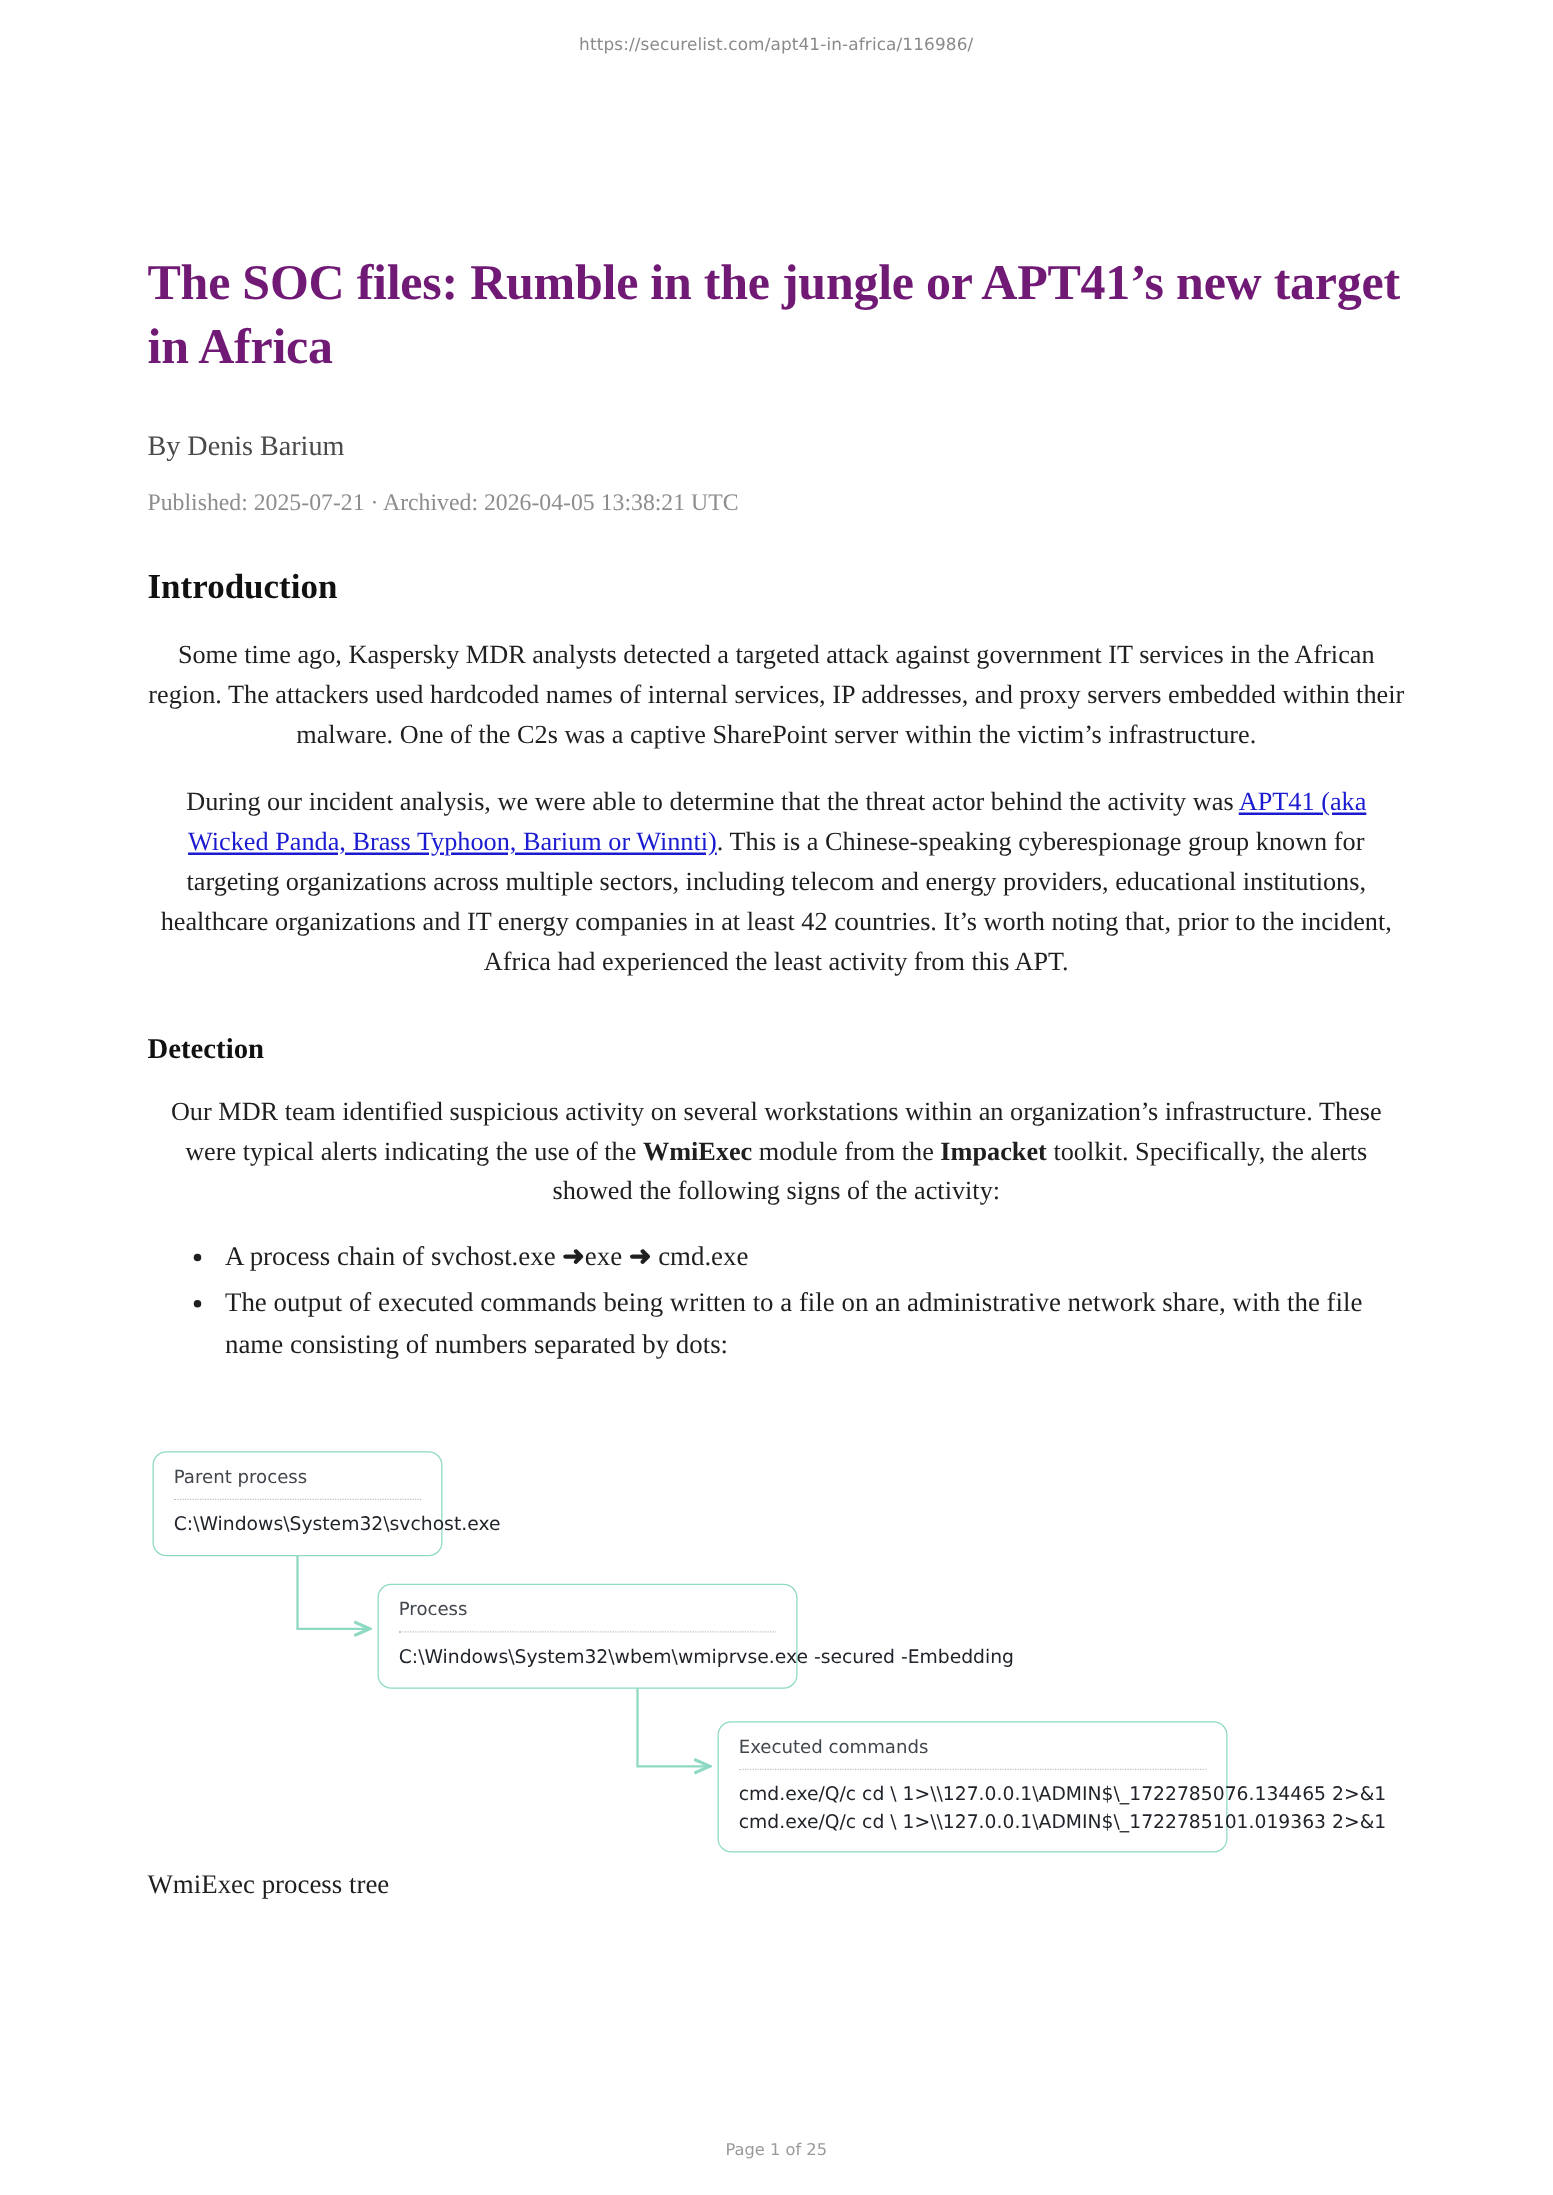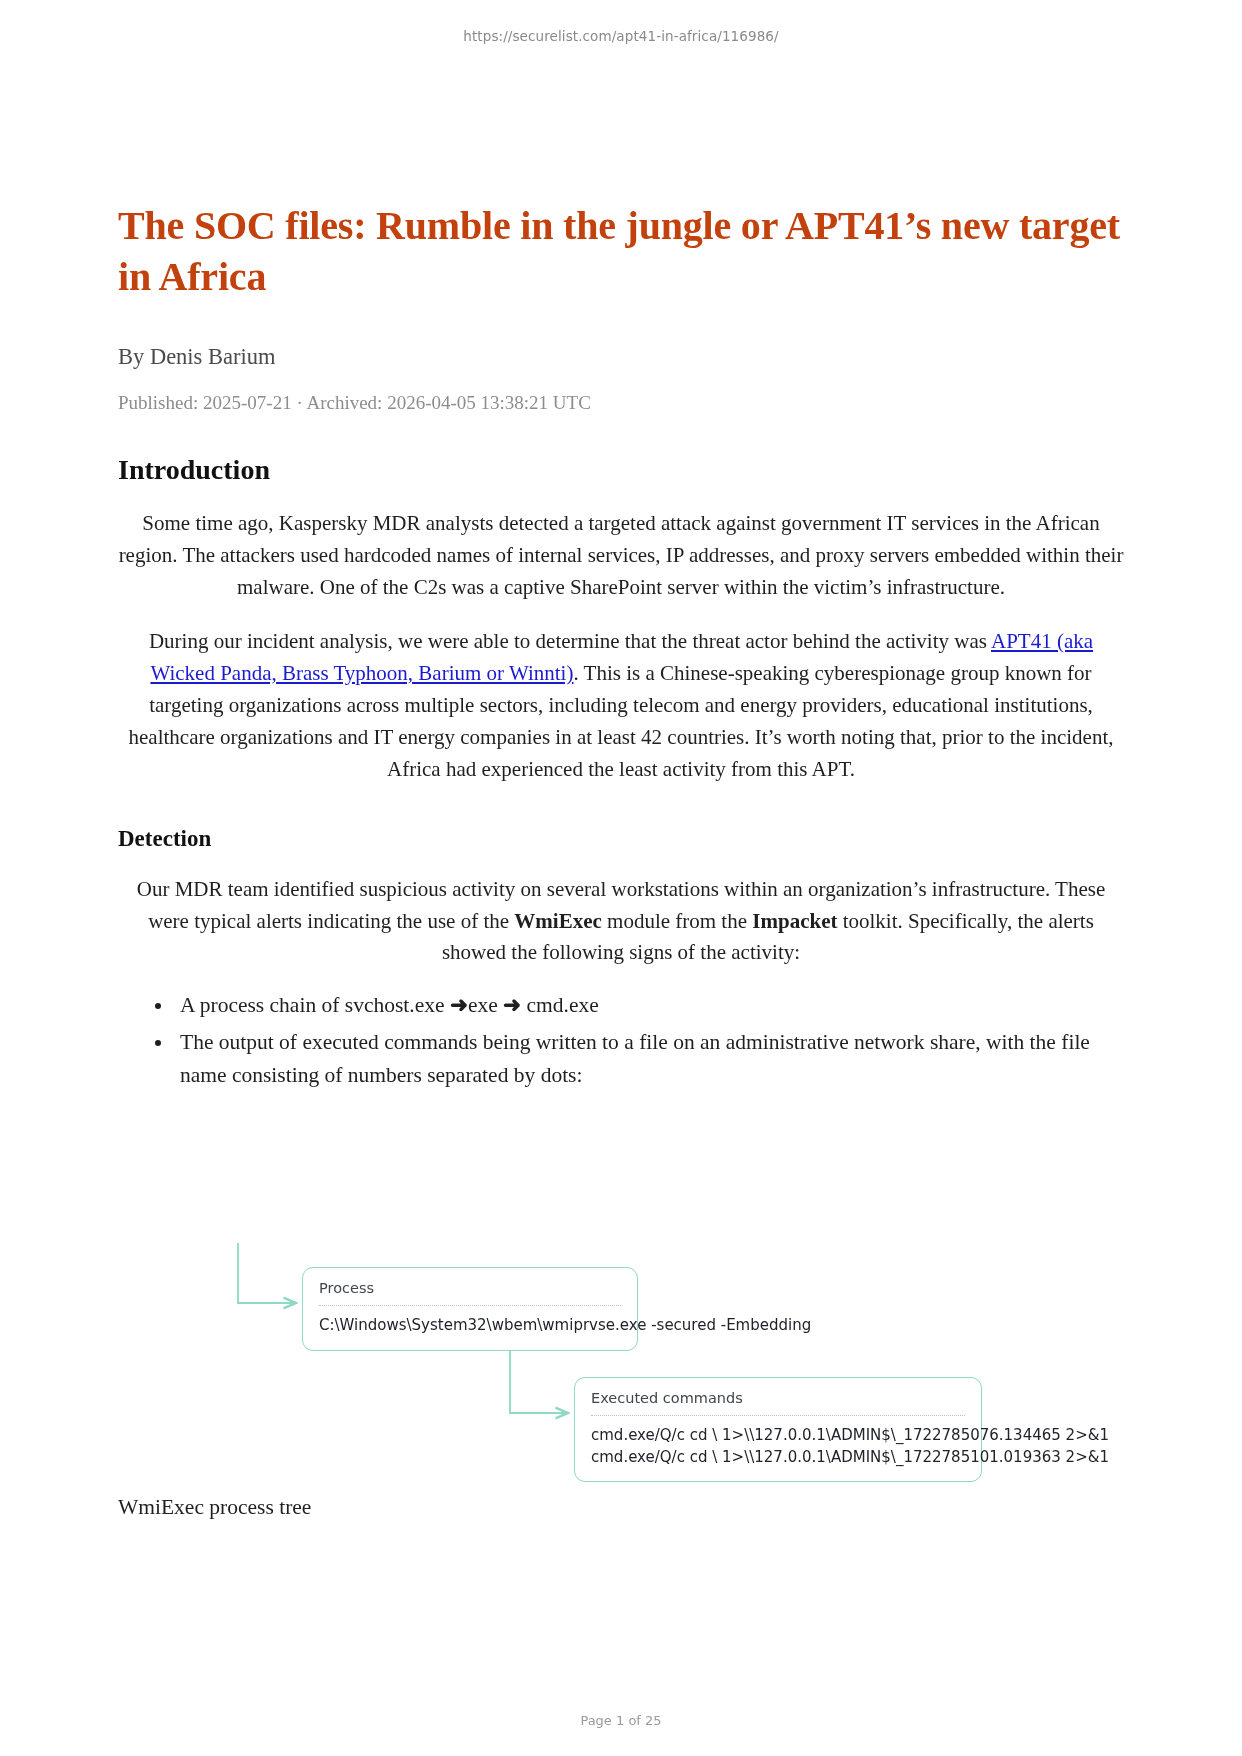--- a/index.html
+++ b/index.html
@@ -35,21 +35,21 @@
     left: 118px;
     top: 200px;
     width: 1006px;
   }
   h1.doc-title {
     font-family: "Liberation Serif", "DejaVu Serif", serif;
     font-size: 40px;
     line-height: 1.28;
     font-weight: 700;
     margin: 0 0 0 0;
-    color: #c2410c;
+    color: #701a75;
     letter-spacing: -0.2px;
   }
   .byline {
     font-size: 22.5px;
     color: #4a4a4a;
     margin-top: 42px;
   }
   .pubinfo {
     font-size: 19px;
     color: #8d8d8d;
@@ -175,20 +175,25 @@
       <svg class="diagram-svg" width="1006" height="330">
         <defs>
           <marker id="ah" markerWidth="8" markerHeight="8" refX="7" refY="4" orient="auto">
             <path d="M0,1 L7,4 L0,7" fill="none" stroke="#8ed9c4" stroke-width="1.4"></path>
           </marker>
         </defs>
         <path d="M120,108 L120,168 L178,168" fill="none" stroke="#8ed9c4" stroke-width="1.8" marker-end="url(#ah)"></path>
         <path d="M392,214 L392,278 L450,278" fill="none" stroke="#8ed9c4" stroke-width="1.8" marker-end="url(#ah)"></path>
       </svg>
 
+      <div class="dbox" id="box-parent">
+        <div class="dlabel">Parent process</div>
+        <div class="dsep"></div>
+        <div class="dval">C:\Windows\System32\svchost.exe</div>
+      </div>
 
       <div class="dbox" id="box-process">
         <div class="dlabel">Process</div>
         <div class="dsep"></div>
         <div class="dval">C:\Windows\System32\wbem\wmiprvse.exe -secured -Embedding</div>
       </div>
 
       <div class="dbox" id="box-cmds">
         <div class="dlabel">Executed commands</div>
         <div class="dsep"></div>

